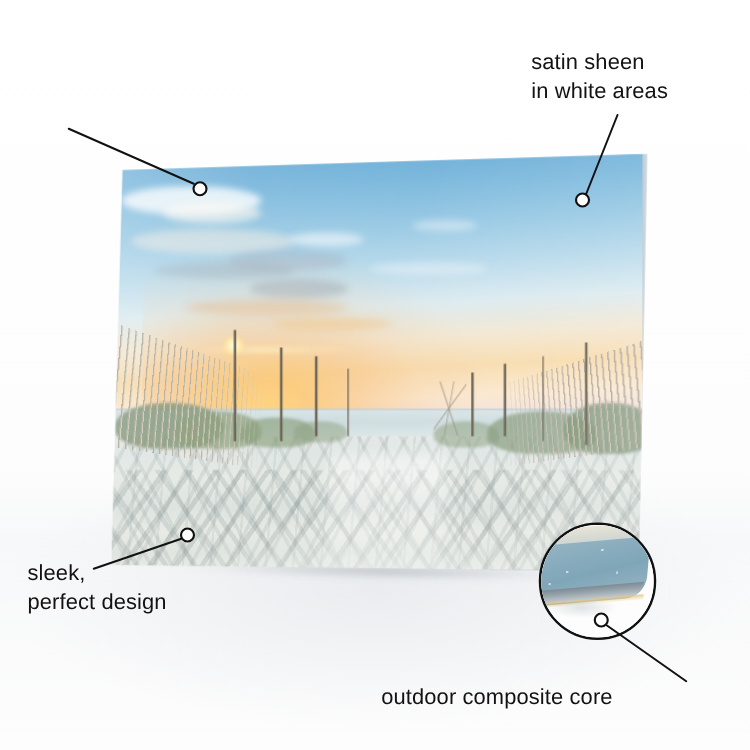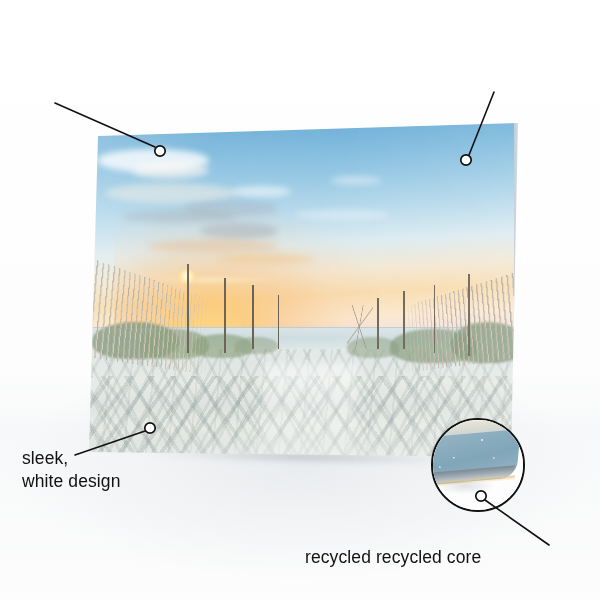--- a/index.html
+++ b/index.html
@@ -383,19 +383,21 @@
     </g>
     <g fill="#ffffff" stroke="#111111" stroke-width="1.7">
       <circle cx="160" cy="151" r="5.2"></circle>
       <circle cx="466" cy="160" r="5.2"></circle>
       <circle cx="150" cy="428" r="5.2"></circle>
       <circle cx="481" cy="496" r="5.2"></circle>
     </g>
   </svg>
 
 
+  <div class="callout" id="callout-satin">satin sheen
+in white areas</div>
 
   <div class="callout" id="callout-sleek">sleek,
-white design</div>
-
-  <div class="callout" id="callout-core">recycled recycled core</div>
+perfect design</div>
+
+  <div class="callout" id="callout-core">outdoor composite core</div>
 
 </div>
 
 </body></html>

